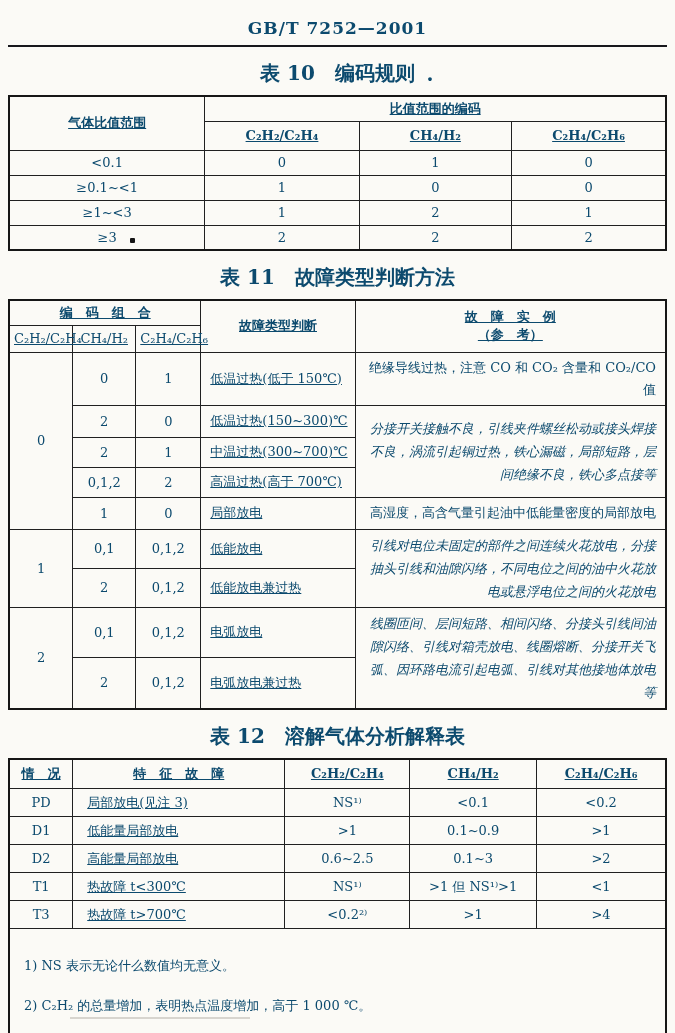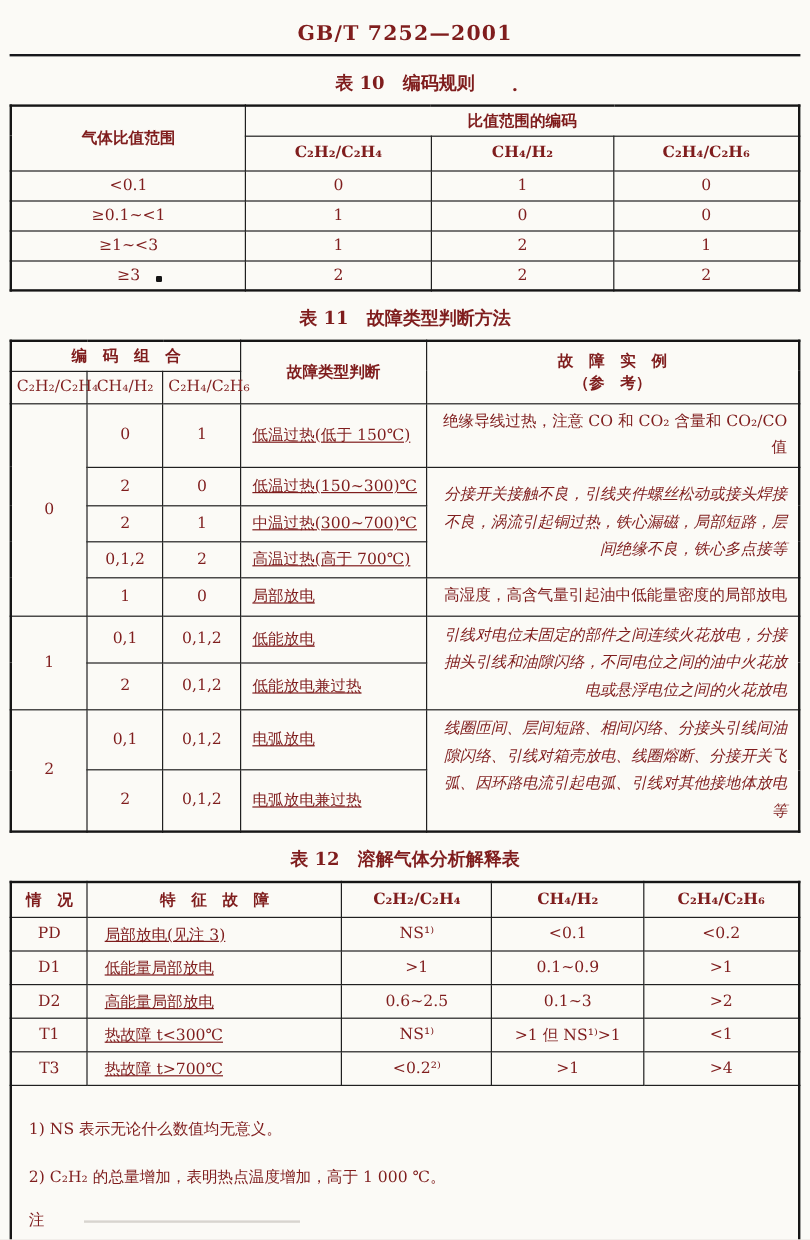--- a/index.html
+++ b/index.html
@@ -1,30 +1,30 @@
 <!DOCTYPE html>
 <html><head>
 <meta charset="utf-8">
 <style>
   html,body { margin:0; padding:0; background:#e9e7e2; }
   .page {
     position:relative; width:675px; height:1033px; margin:0 auto;
-    background:#fbfaf6; color:#7f1d1d; box-sizing:border-box;
+    background:#fbfaf6; color:#0c4a6e; box-sizing:border-box;
     font-family:"DejaVu Serif","Liberation Serif",serif;
     padding:12px 8px 0 8px; overflow:hidden;
   }
   .std-header { text-align:center; font-size:17px; font-weight:bold; letter-spacing:1px; padding-top:6px; }
   .rule { border:0; border-top:2.5px solid #17171c; margin:7px 0 0 0; }
 
-  .tbl-title { position:relative; text-align:center; font-size:15px; font-weight:bold; margin:13px 0 8px 0; }
+  .tbl-title { position:relative; text-align:center; font-size:20px; font-weight:bold; margin:13px 0 8px 0; }
   .stray-dot { position:absolute; left:63.5%; top:2px; font-weight:bold; }
 
   table { width:100%; border-collapse:collapse; table-layout:fixed; border:2px solid #161616; }
   td, th { border:1.4px solid #202020; font-size:13px; text-align:center; vertical-align:middle; padding:2px 4px; box-sizing:border-box; }
-  th { font-weight:bold; }
+  th { font-weight:bold;text-decoration:underline; }
   .left { text-align:left; padding-left:9px;text-decoration:underline; }
   .example { text-align:right; padding:4px 9px; line-height:22px; }
 
   
   .t10 .hr1 td, .t10 .hr1 th { height:25px; }
   .t10 .hr2 th { height:29px; }
   .t10 .dr td { height:25px; }
   .range-cell { position:relative; }
   .speck { position:absolute; left:62%; top:55%; width:5px; height:5px; background:#151515; border-radius:1px; }
 

